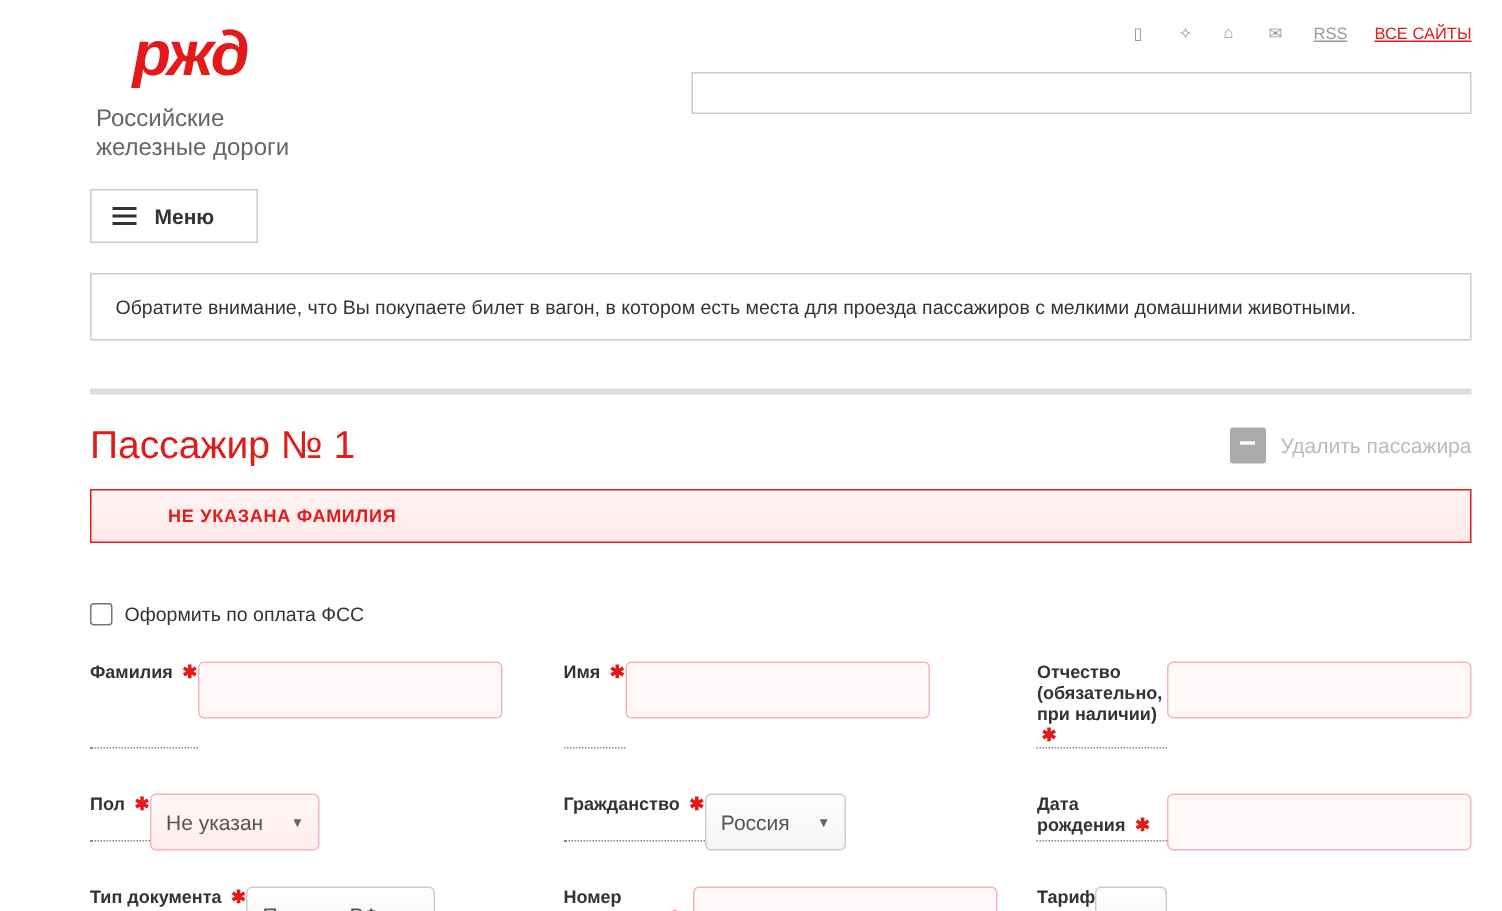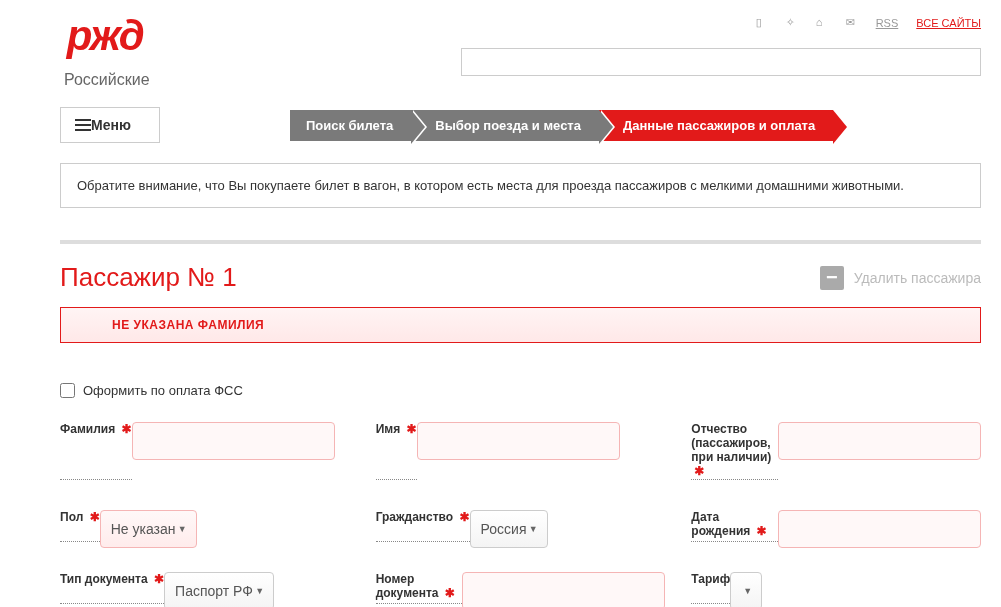--- a/index.html
+++ b/index.html
@@ -13,21 +13,21 @@
     .logo-sub { font-size: 16px; color: #666; line-height: 1.2; margin-left: 4px; }
     .top-links { margin-left: auto; display: flex; align-items: center; gap: 18px; font-size: 11px; color: #999; padding-top: 4px; }
     .top-links a { color: #999; text-decoration: underline; }
     .top-links a.vse { color: #e21a1a; text-decoration: underline; text-transform: uppercase; font-size: 11px; }
     .top-icon { width: 12px; height: 14px; display: inline-block; color: #999; }
     .top-search-bar { width: 520px; height: 28px; border: 1px solid #ccc; margin-top: 18px; margin-left: auto; background: #fff; }
     .header-right { display: flex; flex-direction: column; align-items: flex-end; flex: 1; }
     
     
     .nav-row { display: flex; align-items: center; gap: 0; margin-bottom: 20px; }
-    .menu-btn { display: inline-flex; align-items: center; border: 1px solid #ccc; padding: 9px 28px 9px 14px; font-size: 14px; font-weight: bold; color: #333; cursor: pointer; background: #fff; }
+    .menu-btn { display: inline-flex; align-items: center; gap: 12px; border: 1px solid #ccc; padding: 9px 28px 9px 14px; font-size: 14px; font-weight: bold; color: #333; cursor: pointer; background: #fff; }
     .hamburger { display: flex; flex-direction: column; gap: 3px; }
     .hamburger span { width: 16px; height: 2px; background: #333; }
     
     .breadcrumb { display: flex; margin-left: 130px; }
     .bc-step { position: relative; color: #fff; font-size: 13px; font-weight: bold; padding: 8px 18px 8px 24px; }
     .bc-step:first-child { padding-left: 16px; }
     .bc-step.gray { background: #7a7a7a; }
     .bc-step.red { background: #e21a1a; }
     .bc-step::after { content: ''; position: absolute; right: -14px; top: 0; width: 0; height: 0; border-top: 17px solid transparent; border-bottom: 17px solid transparent; z-index: 2; }
     .bc-step.gray::after { border-left: 14px solid #7a7a7a; }
@@ -55,33 +55,34 @@
     
     .form-grid { display: grid; grid-template-columns: 1fr 1fr 1fr; gap: 24px 26px; }
     .form-field { display: flex; flex-direction: row; }
     .field-label { font-size: 12px; font-weight: bold; color: #333; margin-bottom: 6px; border-bottom: 1px dotted #888; display: inline-block; width: fit-content; padding-bottom: 1px; }
     .field-label .req { color: #e21a1a; margin-left: 3px; }
     .field-input { border: 1px solid #f5b5b5; background: #fff8f8; height: 38px; border-radius: 4px; padding: 0 10px; font-size: 14px; outline: none; }
     .field-select { border: 1px solid #f5b5b5; background: linear-gradient(#fff8f8, #ffecec); height: 38px; border-radius: 4px; padding: 0 10px; font-size: 14px; color: #555; outline: none; appearance: none; -webkit-appearance: none; }
     .field-select.plain { border: 1px solid #ccc; background: linear-gradient(#fff, #f4f4f4); }
     .select-wrap { position: relative; }
     .select-wrap::after { content: '▼'; position: absolute; right: 10px; top: 50%; transform: translateY(-50%); font-size: 9px; color: #666; pointer-events: none; }
-    .select-wrap select { width: 100%; padding-right: 20px; }
+    .select-wrap select { width: 100%; padding-right: 36px; }
     .field-label.plain { border-bottom: 1px dotted #888; }
   </style>
 </head>
 <body>
 
 <div class="page">
 
   <div class="header">
     <div class="logo-block">
       <span class="logo-text">ржд</span>
       <div class="logo-sub">
         <div>Российские</div>
+        <div>железные дороги</div>
       </div>
     </div>
     <div class="header-right">
       <div class="top-links">
         <span class="top-icon">▯</span>
         <span class="top-icon">✧</span>
         <span class="top-icon">⌂</span>
         <span class="top-icon">✉</span>
         <a href="#">RSS</a>
         <a href="#" class="vse">ВСЕ САЙТЫ</a>
@@ -91,25 +92,20 @@
   </div>
 
   <div class="nav-row">
     <div class="menu-btn">
       <span class="hamburger">
           <span></span>
           <span></span>
           <span></span>
         </span>
       <span>Меню</span>
-    </div>
-    <div class="breadcrumb">
-      <div class="bc-step gray">Поиск билета</div>
-      <div class="bc-step gray">Выбор поезда и места</div>
-      <div class="bc-step red">Данные пассажиров и оплата</div>
     </div>
   </div>
 
   <div class="notice">Обратите внимание, что Вы покупаете билет в вагон, в котором есть места для проезда пассажиров с мелкими домашними животными.</div>
 
   <div class="divider"></div>
 
   <div class="passenger-header">
     <h2 class="passenger-title">Пассажир № 1</h2>
     <div class="delete-block">
@@ -128,21 +124,21 @@
   <div class="form-grid">
     <div class="form-field">
       <span class="field-label"><span>Фамилия</span> <span class="req">✱</span></span>
       <input class="field-input" type="text" value="" style="">
     </div>
     <div class="form-field">
       <span class="field-label"><span>Имя</span> <span class="req">✱</span></span>
       <input class="field-input" type="text" value="" style="">
     </div>
     <div class="form-field">
-      <span class="field-label"><span>Отчество (пассажиров, при наличии)</span> <span class="req">✱</span></span>
+      <span class="field-label"><span>Отчество (обязательно, при наличии)</span> <span class="req">✱</span></span>
       <input class="field-input" type="text" value="" style="">
     </div>
 
     <div class="form-field">
       <span class="field-label"><span>Пол</span> <span class="req">✱</span></span>
       <div class="select-wrap">
         <select class="field-select">
           <option>Не указан</option>
         </select>
       </div>

